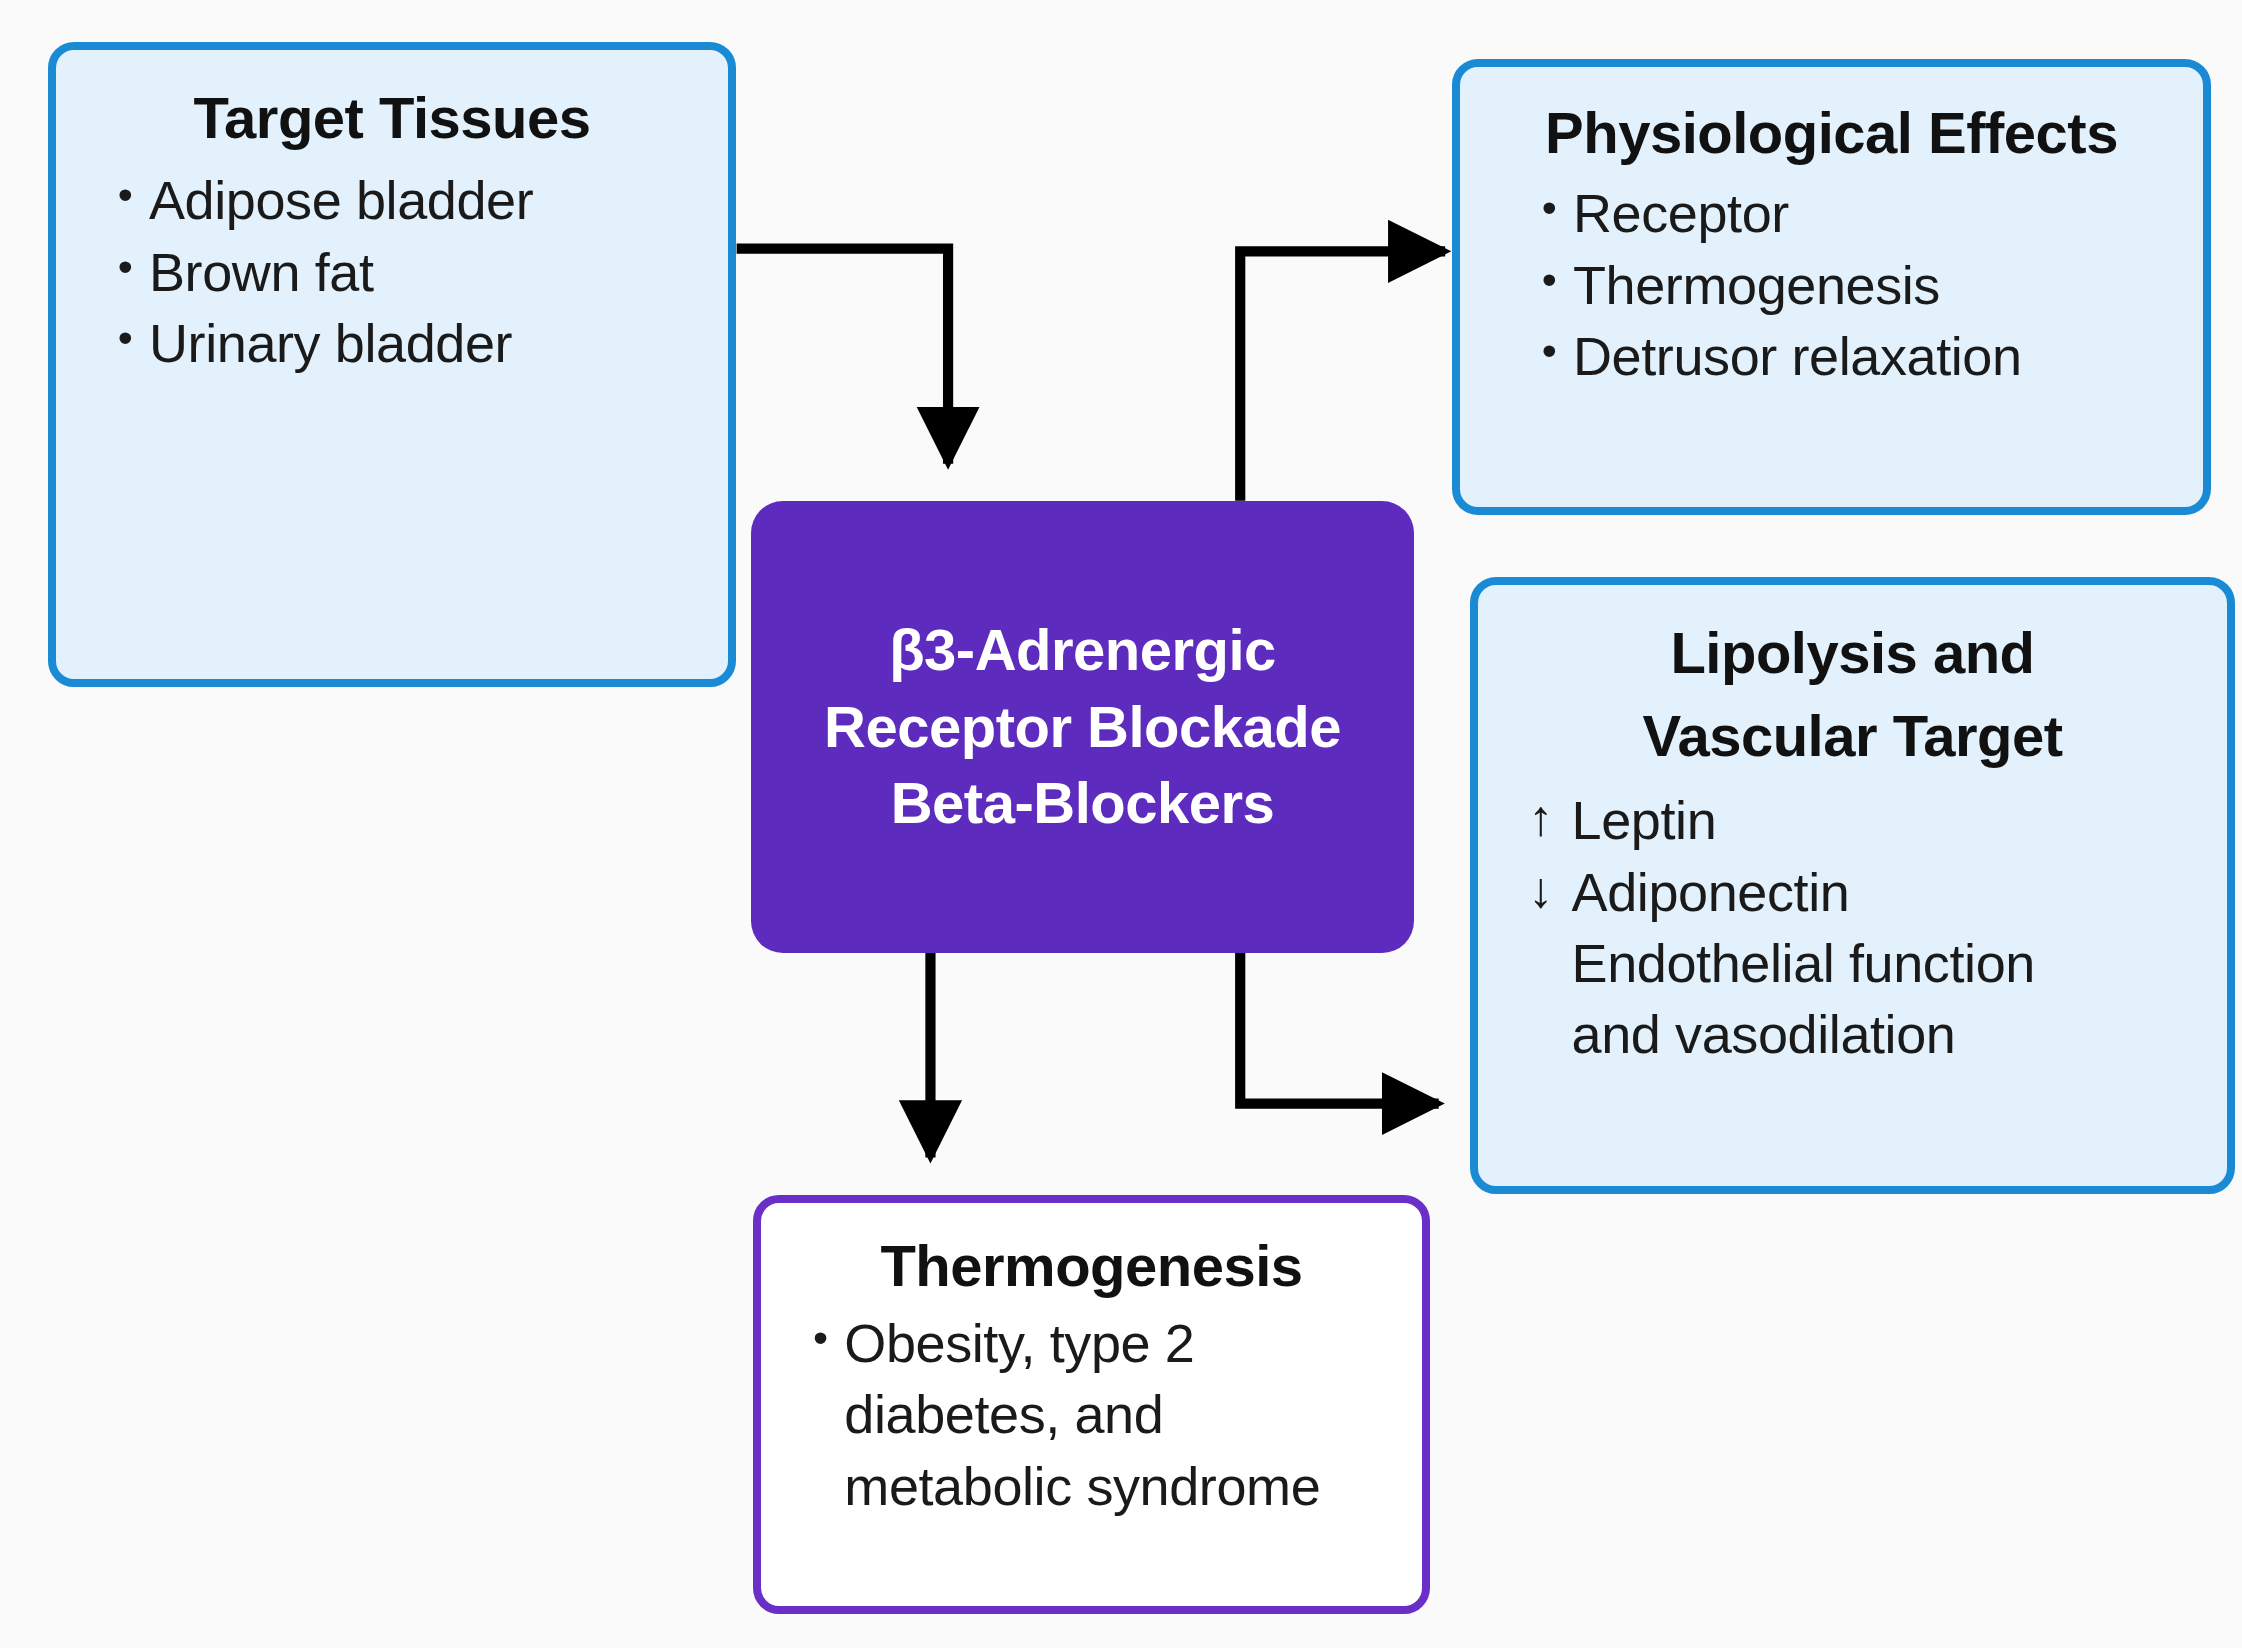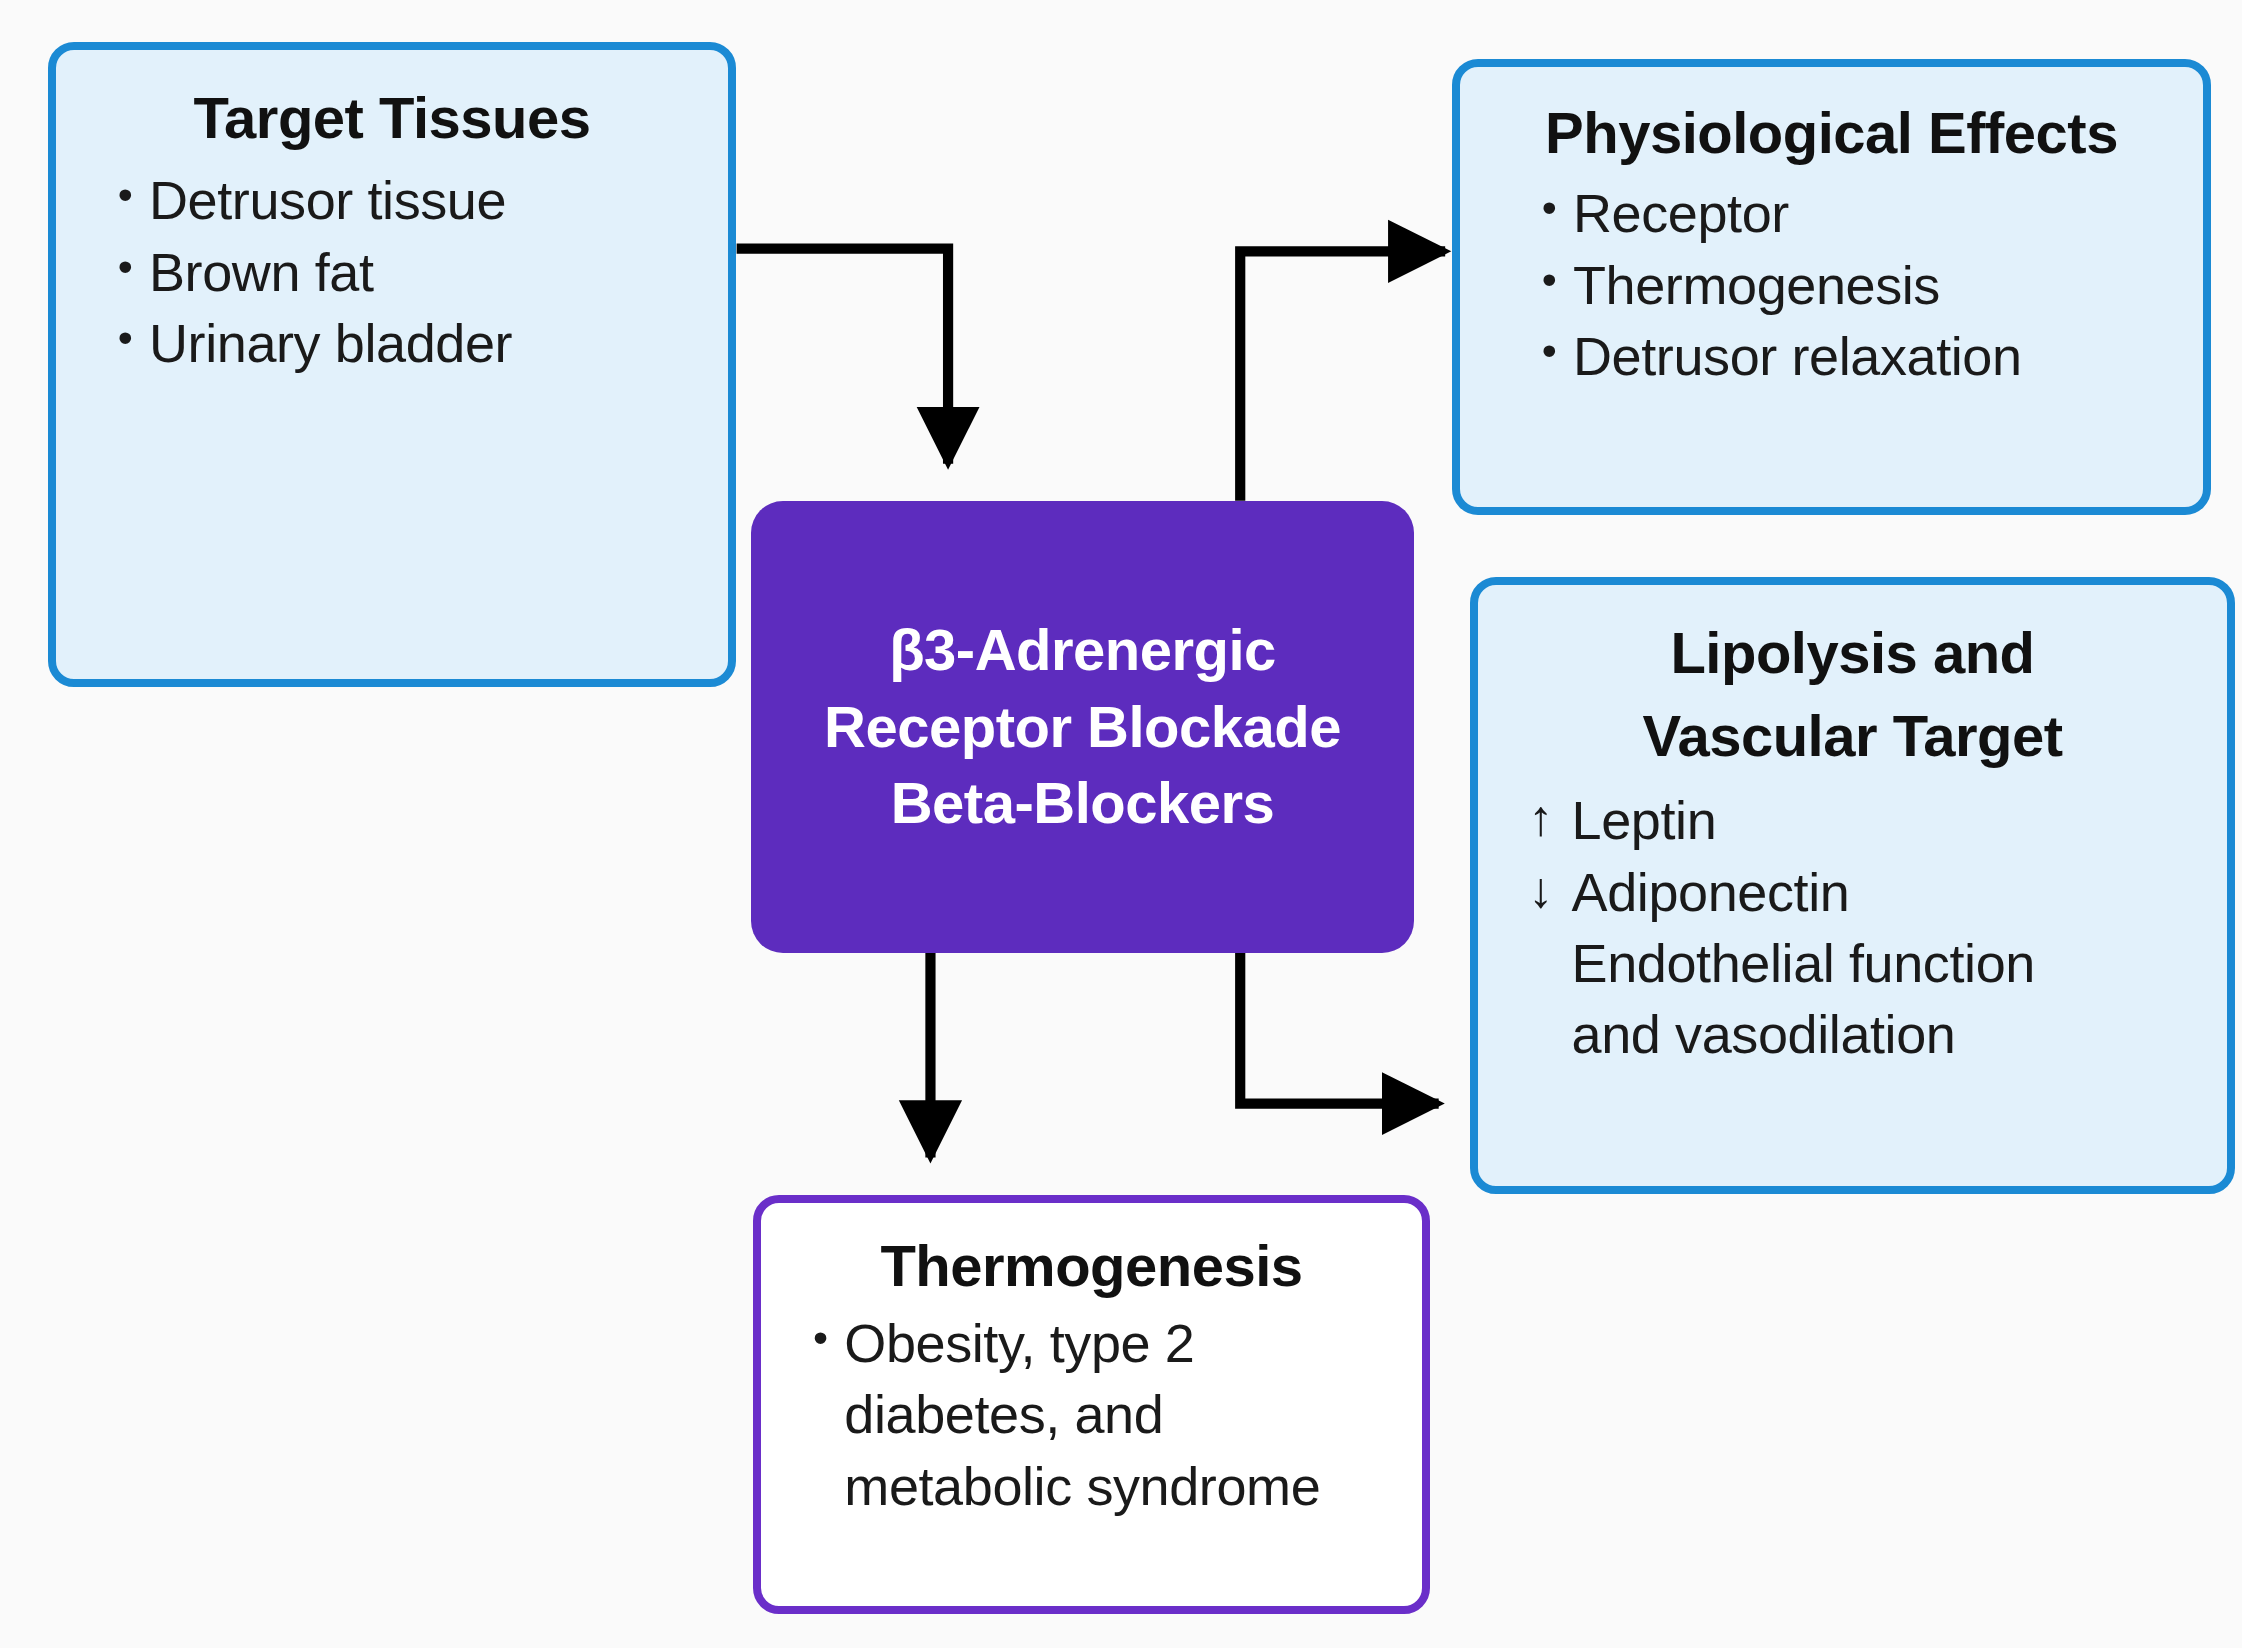--- a/index.html
+++ b/index.html
@@ -163,21 +163,21 @@
     <path d="M 1337,1027 L 1337,1190 L 1551,1190" fill="none" stroke="#000000" stroke-width="11" marker-end="url(#arrowhead)"></path>
 
     <path d="M 1003,1027 L 1003,1248" fill="none" stroke="#000000" stroke-width="11" marker-end="url(#arrowhead)"></path>
   </svg>
 
   <div class="node node-blue" id="node-target">
     <div class="node-title">Target Tissues</div>
     <ul class="node-list">
       <li>
         <span class="li-marker bullet">•</span>
-        <span class="li-text">Detrusor tissue</span>
+        <span class="li-text">Adipose bladder</span>
       </li>
       <li>
         <span class="li-marker bullet">•</span>
         <span class="li-text">Brown fat</span>
       </li>
       <li>
         <span class="li-marker bullet">•</span>
         <span class="li-text">Urinary bladder</span>
       </li>
     </ul>

